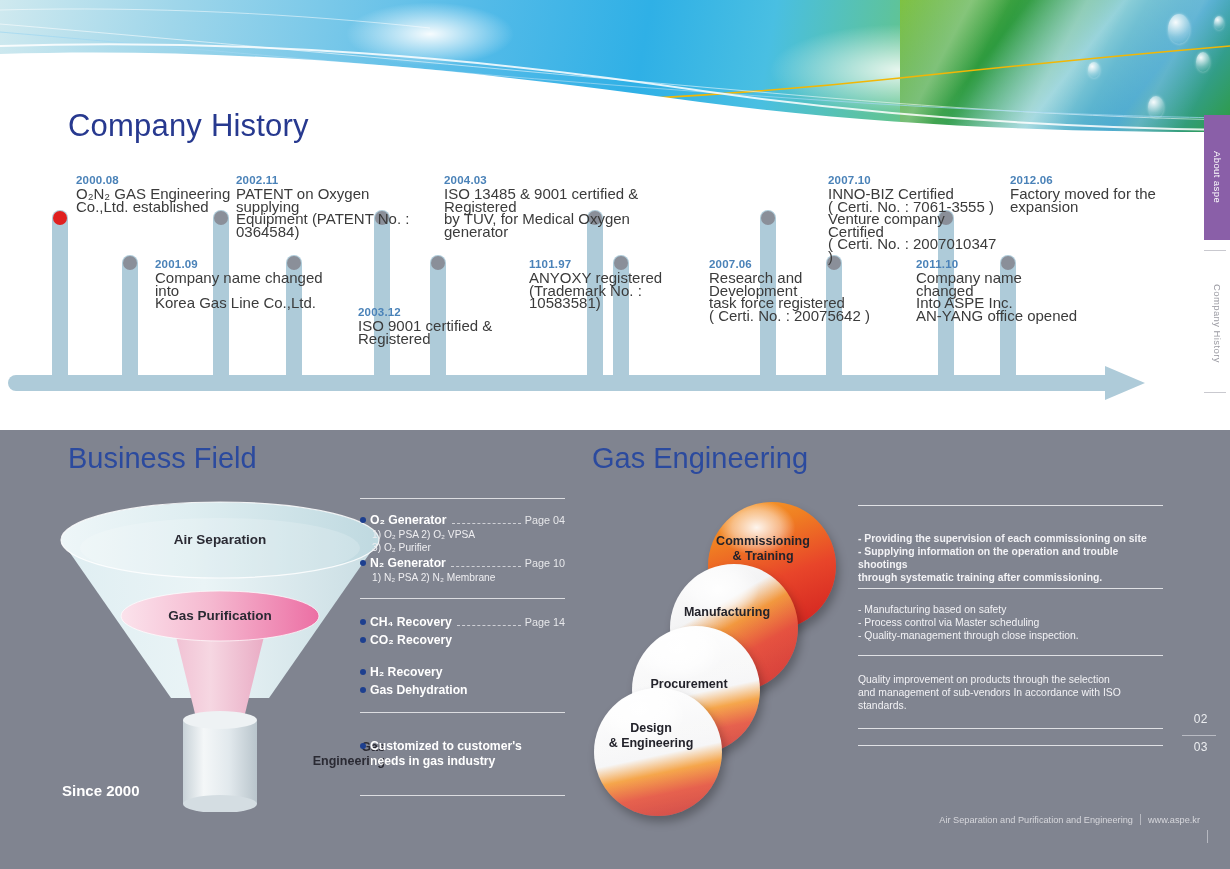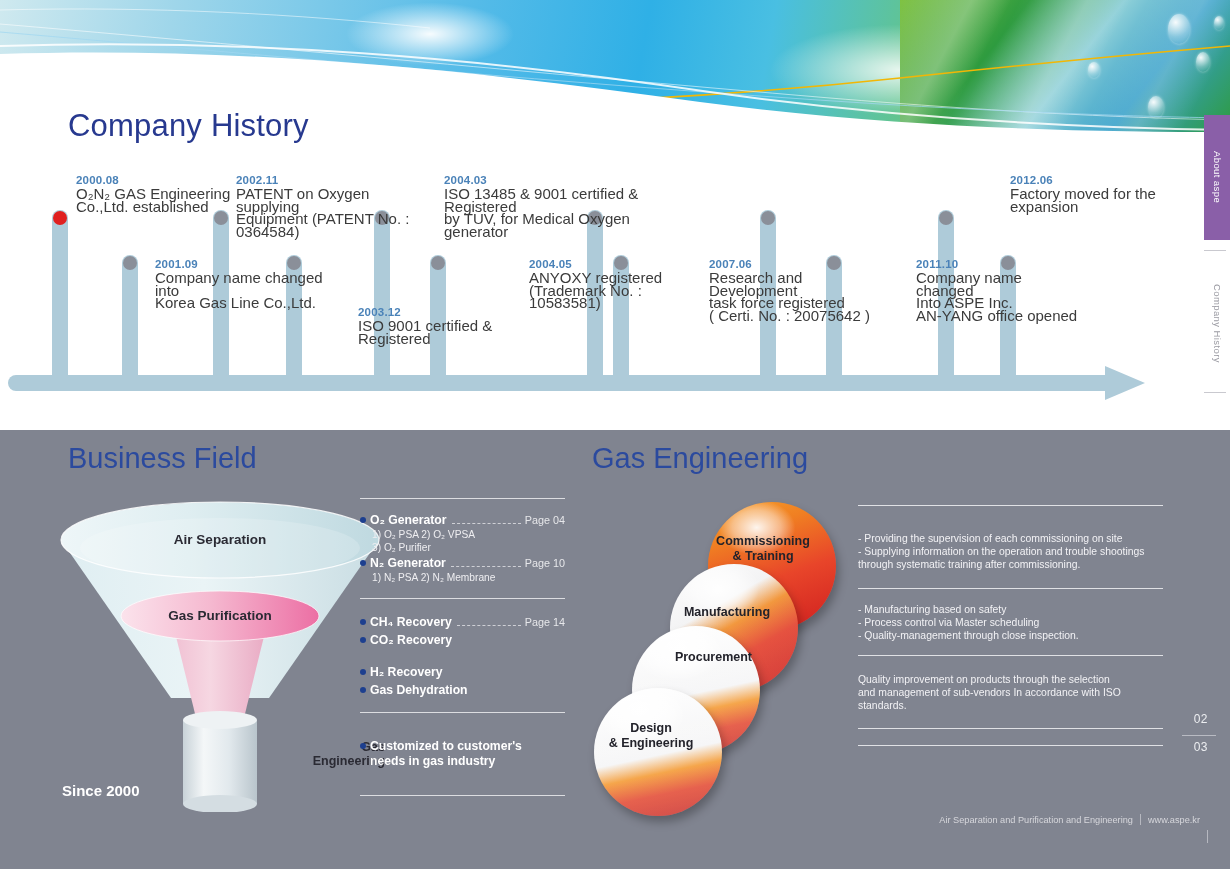--- a/index.html
+++ b/index.html
@@ -233,38 +233,45 @@
   <div class="ev" style="left:236px;top:14px;width:200px;">
     <div class="ev-date">2002.11</div>
     <div class="ev-desc">PATENT on Oxygen supplying
 Equipment (PATENT No. : 0364584)</div>
   </div>
   <div class="ev" style="left:444px;top:14px;width:215px;">
     <div class="ev-date">2004.03</div>
     <div class="ev-desc">ISO 13485 &amp; 9001 certified &amp; Registered
 by TUV, for Medical Oxygen generator</div>
   </div>
+  <div class="ev" style="left:828px;top:14px;width:175px;">
+    <div class="ev-date">2007.10</div>
+    <div class="ev-desc">INNO-BIZ Certified
+( Certi. No. : 7061-3555 )
+Venture company Certified
+( Certi. No. : 2007010347 )</div>
+  </div>
   <div class="ev" style="left:1010px;top:14px;width:150px;">
     <div class="ev-date">2012.06</div>
     <div class="ev-desc">Factory moved for the
 expansion</div>
   </div>
 
   <div class="ev" style="left:155px;top:98px;width:175px;">
     <div class="ev-date">2001.09</div>
     <div class="ev-desc">Company name changed into
 Korea Gas Line  Co.,Ltd.</div>
   </div>
   <div class="ev" style="left:358px;top:98px;width:140px;margin-top:48px;">
     <div class="ev-date">2003.12</div>
     <div class="ev-desc">ISO 9001 certified &amp;
 Registered</div>
   </div>
   <div class="ev" style="left:529px;top:98px;width:160px;">
-    <div class="ev-date">2004.05</div>
+    <div class="ev-date">1101.97</div>
     <div class="ev-desc">ANYOXY registered
 (Trademark No. : 10583581)</div>
   </div>
   <div class="ev" style="left:709px;top:98px;width:175px;">
     <div class="ev-date">2007.06</div>
     <div class="ev-desc">Research and Development
 task force registered
 ( Certi. No. : 20075642 )</div>
   </div>
   <div class="ev" style="left:916px;top:98px;width:165px;">
@@ -393,28 +400,28 @@
 
 <div class="spheres">
   <div class="sphere" style="left:116px;top:10px;width:128px;height:128px;"></div>
   <div class="sphere pale" style="left:78px;top:72px;width:128px;height:128px;"></div>
   <div class="sphere pale2" style="left:40px;top:134px;width:128px;height:128px;"></div>
   <div class="sphere pale2" style="left:2px;top:196px;width:128px;height:128px;"></div>
 
   <div class="sphere-label" style="left:108px;top:42px;width:126px;">Commissioning
 &amp; Training</div>
   <div class="sphere-label" style="left:72px;top:113px;width:126px;">Manufacturing</div>
-  <div class="sphere-label" style="left:34px;top:158px;width:126px;text-align:right;">Procurement</div>
+  <div class="sphere-label" style="left:34px;top:185px;width:126px;">Procurement</div>
   <div class="sphere-label" style="left:-4px;top:229px;width:126px;">Design
 &amp; Engineering</div>
 </div>
 
 <div class="ge-text" style="top:505px;">
   <div class="ge-rule"></div>
-  <div class="ge-body" style="margin-top:26px;">- Providing the supervision  of each commissioning on site
+  <div class="ge-body" style="margin-top:26px;font-weight:bold;">- Providing the supervision  of each commissioning on site
 - Supplying information on the operation and trouble shootings
   through systematic training after commissioning.</div>
 </div>
 
 <div class="ge-text" style="top:588px;">
   <div class="ge-rule"></div>
   <div class="ge-body" style="margin-top:14px;">- Manufacturing based on  safety
 - Process control via Master scheduling
 - Quality-management through close inspection.</div>
 </div>

